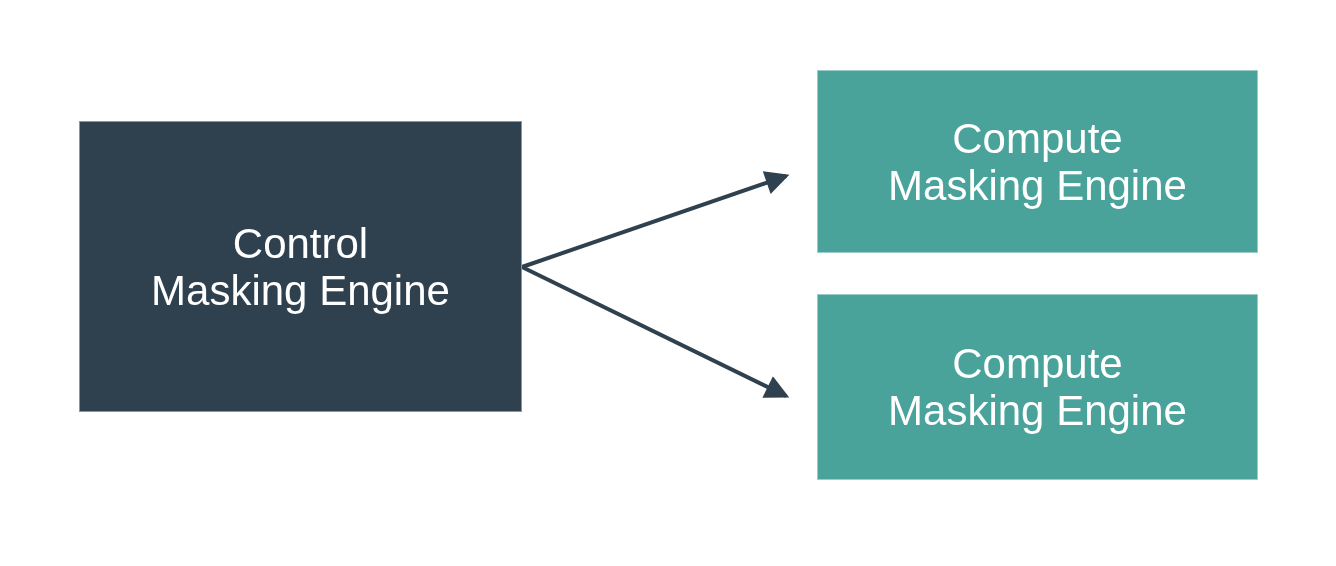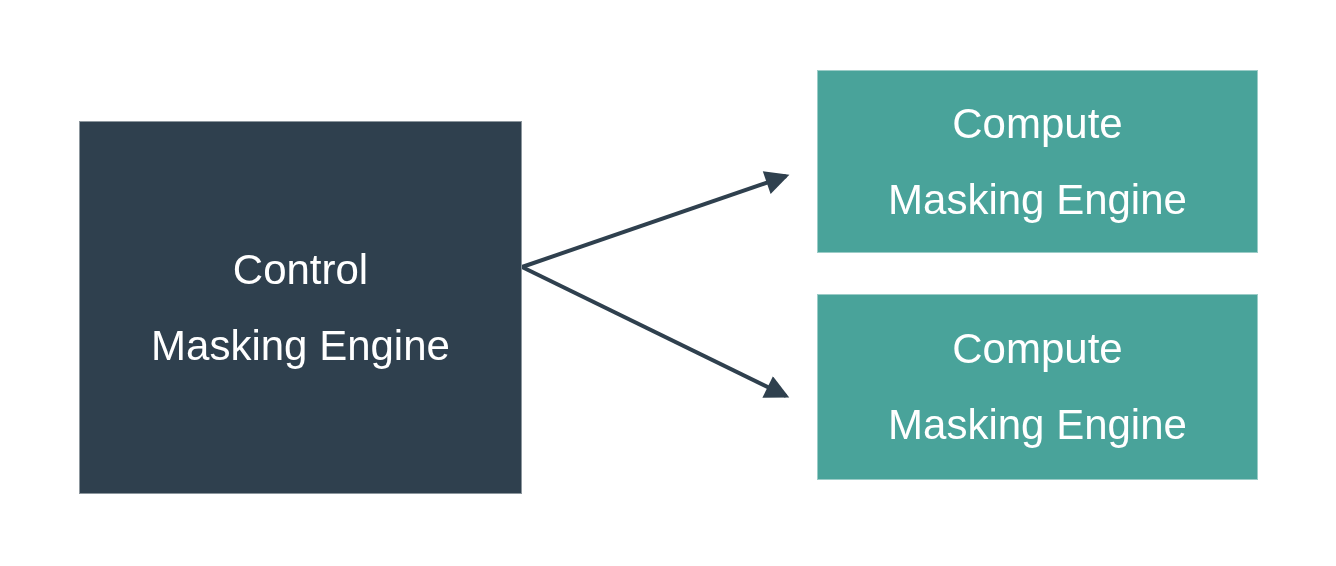--- a/index.html
+++ b/index.html
@@ -28,29 +28,29 @@
     position: absolute;
     display: flex;
     align-items: center;
     justify-content: center;
     text-align: center;
     box-sizing: border-box;
     border: 1px solid rgba(255, 255, 255, 0.45);
   }
   .node-label {
     font-size: 42px;
-    line-height: 76px;
+    line-height: 47px;
     font-weight: 400;
     white-space: pre-line;
   }
   .node-control {
     left: 79px;
     top: 121px;
     width: 443px;
-    height: 373px;
+    height: 291px;
   }
   .node-compute-1 {
     left: 817px;
     top: 70px;
     width: 441px;
     height: 183px;
   }
   .node-compute-2 {
     left: 817px;
     top: 294px;

